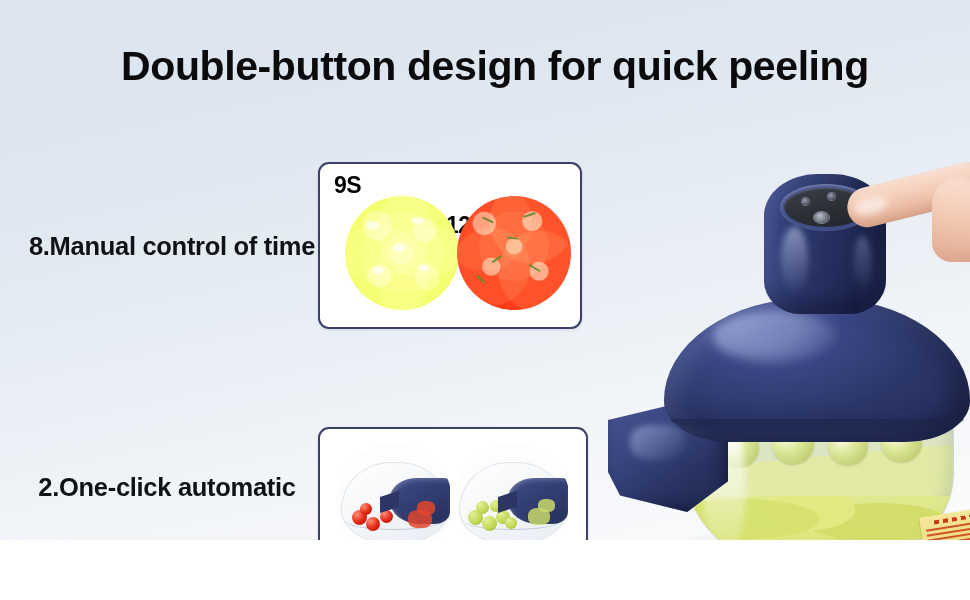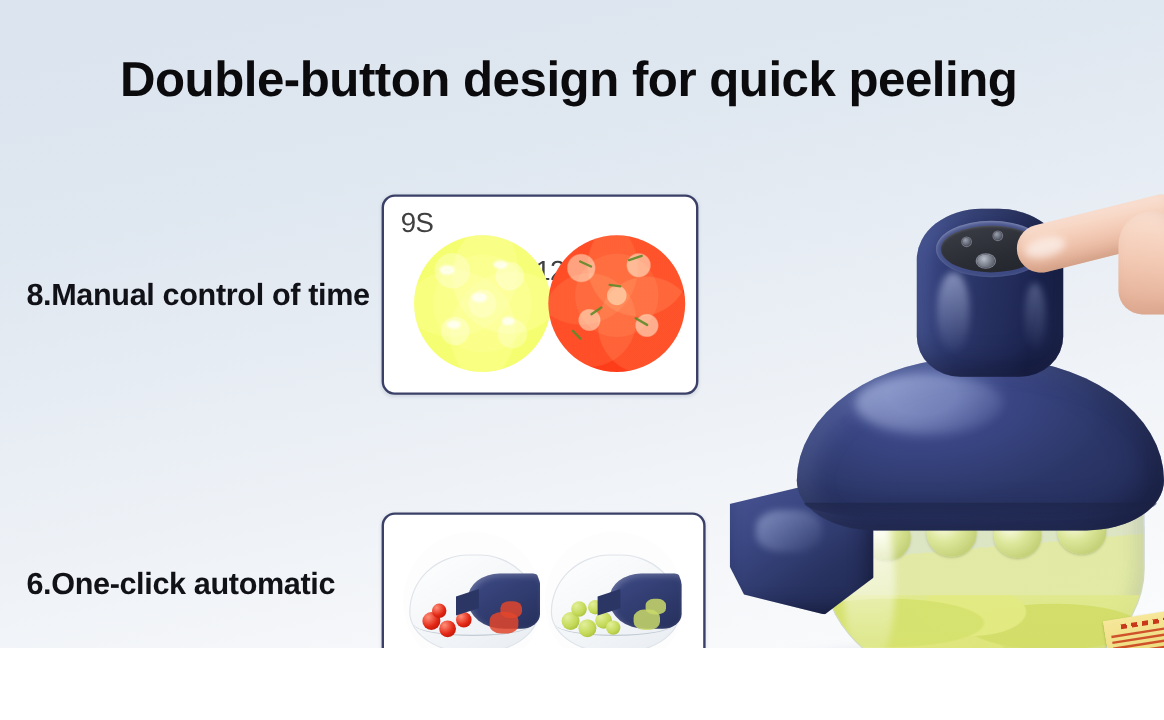--- a/index.html
+++ b/index.html
@@ -4,20 +4,21 @@
 <style>
   html,body{margin:0;padding:0;}
   body{
     width:970px;height:600px;overflow:hidden;
     font-family:"Liberation Sans", sans-serif;
     background:#ffffff;
   }
   #stage{
     position:relative;width:970px;height:540px;overflow:hidden;
     background:linear-gradient(168deg,#dbe4ef 0%,#dfe7f0 28%,#eaeff5 55%,#f4f6f9 78%,#fbfcfd 100%);
+    text-align:center;
   }
   
   #heading{
     position:absolute;left:100px;top:44px;width:790px;
     font-size:41px;font-weight:bold;color:#0b0b0d;
     letter-spacing:-0.4px;line-height:1.08;white-space:nowrap;
   }
   
   .caption{
     position:absolute;color:#111118;font-weight:bold;
@@ -28,21 +29,21 @@
   #caption-2 .ln2{display:block;padding-left:7px;}
   
   .card{
     position:absolute;background:#ffffff;
     border:2px solid #3a4067;border-radius:11px;
     box-shadow:0 1px 3px rgba(40,50,90,.12);
   }
   #card-time{left:318px;top:162px;width:260px;height:163px;}
   #card-exclusion{left:318px;top:427px;width:266px;height:145px;}
   .chip-label{
-    position:absolute;font-size:23px;font-weight:normal;color:#404040;
+    position:absolute;font-size:23px;font-weight:bold;color:#000000;
     letter-spacing:-0.5px;
   }
   #label-9s{left:14px;top:8px;}
   #label-12s{left:126px;top:8px;margin-top:40px;}
   .photo-circle{
     position:absolute;border-radius:50%;overflow:hidden;
   }
   
   #photo-green{left:25px;top:32px;width:114px;height:114px;
     background:
@@ -276,21 +277,21 @@
       <span class="stem" style="left:22%;top:20%;width:12px;height:2px;transform:rotate(25deg);"></span>
       <span class="stem" style="left:58%;top:16%;width:13px;height:2px;transform:rotate(-18deg);"></span>
       <span class="stem" style="left:30%;top:54%;width:12px;height:2px;transform:rotate(-34deg);"></span>
       <span class="stem" style="left:62%;top:62%;width:13px;height:2px;transform:rotate(30deg);"></span>
       <span class="stem" style="left:44%;top:36%;width:11px;height:2px;transform:rotate(8deg);"></span>
       <span class="stem" style="left:16%;top:72%;width:11px;height:2px;transform:rotate(46deg);"></span>
     </div>
   </div>
 
   <div class="caption" id="caption-2">
-    <span>6.One-click automatic</span>
+    <span>2.One-click automatic</span>
   </div>
 
   <div class="card" id="card-exclusion">
 
     <div class="demo-circle" id="demo-tomato">
       <span class="bowl-glass"></span>
       <span class="bowl-rim"></span>
       <span class="mini-fruit mini-red" style="left:14%;top:58%;width:15px;height:15px;"></span>
       <span class="mini-fruit mini-red" style="left:26%;top:64%;width:14px;height:14px;"></span>
       <span class="mini-fruit mini-red" style="left:38%;top:58%;width:13px;height:13px;"></span>

